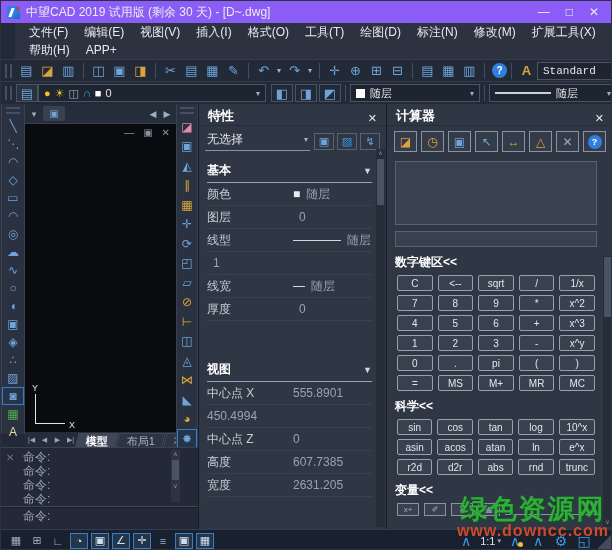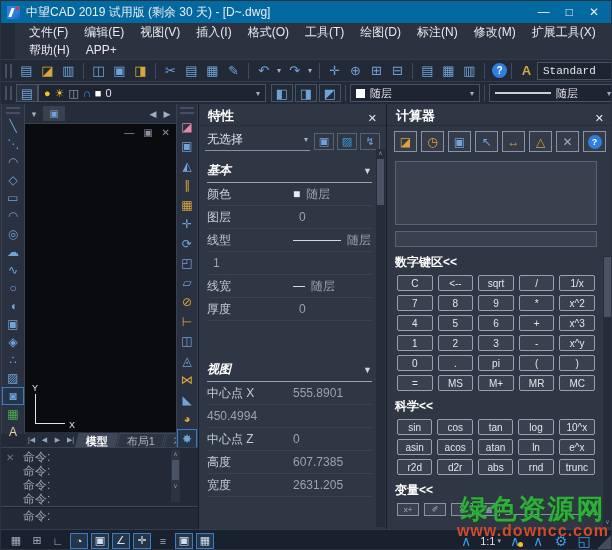--- a/index.html
+++ b/index.html
@@ -1,19 +1,19 @@
 <!DOCTYPE html>
 <html><head>
 <meta charset="utf-8">
 <style>
   html,body{margin:0;padding:0;background:#000;}
   *{box-sizing:border-box;font-family:"Liberation Sans","DejaVu Sans",sans-serif;}
   .win{position:relative;width:612px;height:550px;background:#232a37;overflow:hidden;border:1px solid #2a3240;}
   
-  .titlebar{position:absolute;left:0;top:0;width:612px;height:22px;background:#0369a1;display:flex;align-items:center;padding:0 6px;gap:6px;}
+  .titlebar{position:absolute;left:0;top:0;width:612px;height:22px;background:#8b5cf6;display:flex;align-items:center;padding:0 6px;gap:6px;}
   .app-logo{width:13px;height:13px;background:linear-gradient(135deg,#2f7fe0 60%,#1b5fc0);position:relative;flex:0 0 auto;}
   .app-logo::after{content:"";position:absolute;left:3px;top:2px;width:3px;height:9px;background:#fff;transform:skewX(-20deg);}
   .app-logo::before{content:"";position:absolute;right:1px;top:1px;width:3px;height:3px;background:#d33;}
   .title-text{font-size:12px;color:#e9ecf1;white-space:nowrap;}
   .t-ctrls{margin-left:auto;display:flex;gap:16px;color:#e9ecf1;font-size:12px;padding-right:8px;}
   .t-ctrls span{cursor:default;}
   
   .menubar{position:absolute;left:14px;top:22px;width:612px;height:36px;background:#2c323f;}
   .menurow{display:flex;height:18px;align-items:center;padding:0 6px;}
   .menu-item{padding:0 8px;font-size:12px;color:#e6e9ef;white-space:nowrap;}
@@ -72,21 +72,21 @@
   
   .panel{position:absolute;background:#2f3644;border-left:1px solid #171c26;}
   .props{left:197px;top:103px;width:188px;height:425px;}
   .calc{left:385px;top:103px;width:227px;height:425px;}
   .panel-head{height:22px;display:flex;align-items:flex-end;padding:0 9px;font-weight:bold;color:#fff;font-size:13px;border-bottom:1px solid #262c38;}
   .panel-close{margin-left:auto;font-size:11px;color:#e6e9ef;}
   .selector-row{display:flex;align-items:center;padding:5px 6px 3px;gap:4px;}
   .sel-dd{flex:1;border-bottom:1px solid #8a93a3;color:#dfe3ea;font-size:12px;display:flex;align-items:center;padding:0 2px 2px;}
   .sel-dd .arrow{margin-left:auto;font-size:8px;color:#9fb0c4;}
   .sel-btn{width:20px;height:17px;border:1px solid #5a6374;display:flex;align-items:center;justify-content:center;color:#6fa3d9;font-size:11px;flex:0 0 auto;}
-  .sec-head{display:flex;align-items:center;margin:8px 14px 0 8px;border-bottom:1px solid #9aa3b2;color:#fff;font-weight:bold;font-size:12px;padding-bottom:3px;font-style:italic;}
+  .sec-head{display:flex;align-items:center;margin:8px 14px 0 8px;border-bottom:1px solid #9aa3b2;color:#fff;font-weight:bold;font-size:12px;padding-bottom:3px;}
   .sec-head .arrow{margin-left:auto;font-size:9px;color:#cfd5de;}
   .prow{display:flex;align-items:center;height:23px;margin:0 14px 0 8px;border-bottom:1px solid #3a4150;font-size:12px;}
   .plabel{flex:0 0 86px;color:#c6ccd6;white-space:nowrap;}
   .pval{color:#9aa3b0;display:flex;gap:6px;align-items:center;white-space:nowrap;}
   .ppre{color:#e8ecf2;}
   .vscroll{position:absolute;right:1px;top:45px;bottom:2px;width:9px;background:#262c38;color:#8b93a1;font-size:6px;text-align:center;}
   .vscroll .sa{display:block;height:9px;line-height:9px;}
   .vscroll .sth{display:block;height:46px;background:#4a5364;margin:1px;}
   
   .calc-toolbar{display:flex;gap:4px;padding:5px 7px 4px;}

